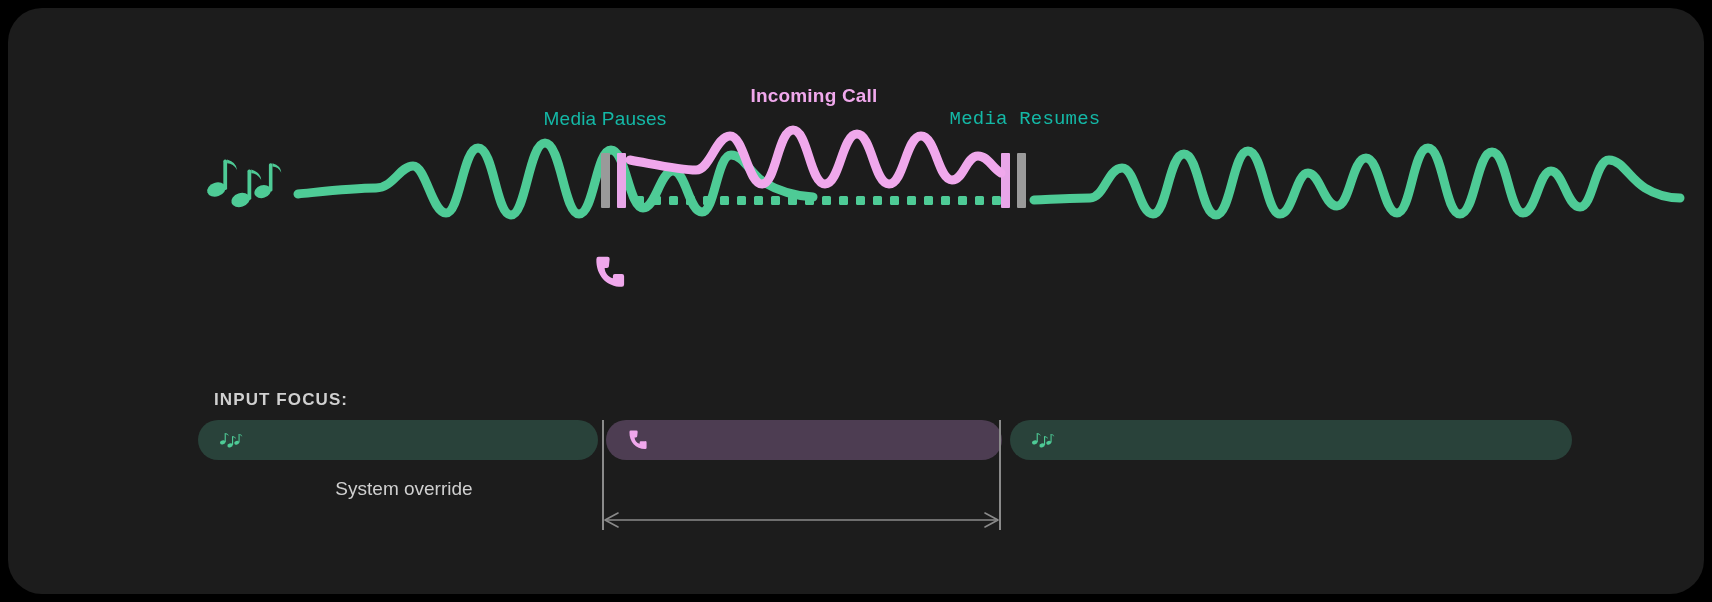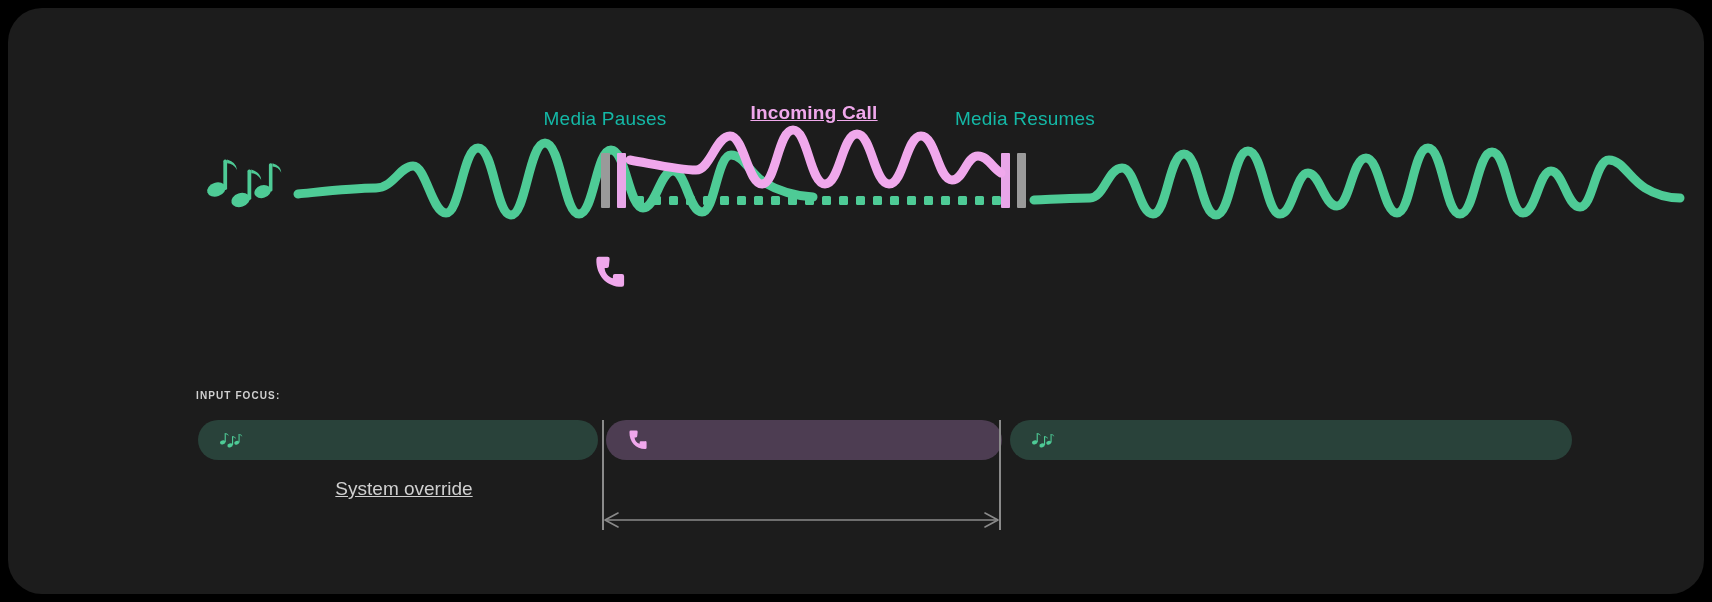--- a/index.html
+++ b/index.html
@@ -27,22 +27,22 @@
     font-size:19px;
     letter-spacing:.2px;
     white-space:nowrap;
     transform:translateX(-50%);
   }
   .lbl.muted { color:#14b8a6; }
   .lbl.accent { color:#f0a8ec; font-weight:600; }
 
   
   #focus-title {
-    position:absolute; left:188px; top:382px;
-    font-size:10px; font-weight:700; letter-spacing:1.1px;
+    position:absolute; left:206px; top:382px;
+    font-size:17px; font-weight:700; letter-spacing:1.1px;
     color:#d0d0d0;
   }
   #bars { position:absolute; left:0; top:412px; width:1696px; height:40px; }
   .bar {
     position:absolute; top:0; height:40px;
     border-radius:20px;
     display:flex; align-items:center;
   }
   .bar .gl { margin-left:22px; display:block; }
   .bar.media { background:#29423a; }
@@ -166,22 +166,22 @@
                  c0.15 3.7 2.6 6.6 6.1 7.6 v-1.7
                  a1.5 1.5 0 0 1 1.45 -1.5 h5.2
                  a1.6 1.6 0 0 1 1.65 1.6 v6.2
                  a1.7 1.7 0 0 1 -1.75 1.7
                  C 9.4 22.85 1.4 14.3 1.75 2.35
                  A 1.75 1.75 0 0 1 3.6 0.6 z"></path>
       </g>
     </svg>
 
     <div class="lbl muted" style="left:597px; top:100px;">Media Pauses</div>
-    <div class="lbl accent" style="left:806px; top:94px;text-decoration:underline;">Incoming Call</div>
-    <div class="lbl muted" style="left:1017px; top:100px;">Media Resumes</div>
+    <div class="lbl accent" style="left:806px; top:77px;">Incoming Call</div>
+    <div class="lbl muted" style="left:1017px; top:100px;font-family:Liberation Mono, monospace;">Media Resumes</div>
   </div>
 
   <div id="focus-title">INPUT FOCUS:</div>
 
   <div id="bars">
 
     <div class="bar media" style="left:190px; width:400px;">
       <svg class="gl" width="24" height="22" viewBox="0 0 72 50">
         <g fill="#4ecb96">
           <ellipse cx="8" cy="32" rx="8" ry="6" transform="rotate(-18 8 32)"></ellipse>
@@ -224,21 +224,21 @@
           <path d="M58.8 7 q7.8 2.2 8.2 8.8 q-3.1 -5.6 -8.2 -5.6 z"></path>
         </g>
       </svg>
     </div>
   </div>
 
   <div class="vline" style="left:594px; top:412px; height:110px;"></div>
   <div class="vline" style="left:991px; top:412px; height:110px;"></div>
 
   <div id="ovr-label">
-    <span style="margin-left:-904px;text-decoration:underline;">System override</span>
+    <span style="margin-left:-904px;">System override</span>
   </div>
 
   <svg id="arrow" width="1696" height="50" viewBox="0 0 1696 50">
     <line x1="598" y1="24" x2="988" y2="24" stroke="#8a8a8a" stroke-width="1.6"></line>
     <polyline points="610,17 597,24 610,31" fill="none" stroke="#8a8a8a" stroke-width="1.6" stroke-linecap="round" stroke-linejoin="round"></polyline>
     <polyline points="977,17 990,24 977,31" fill="none" stroke="#8a8a8a" stroke-width="1.6" stroke-linecap="round" stroke-linejoin="round"></polyline>
   </svg>
 
 </div>
 

